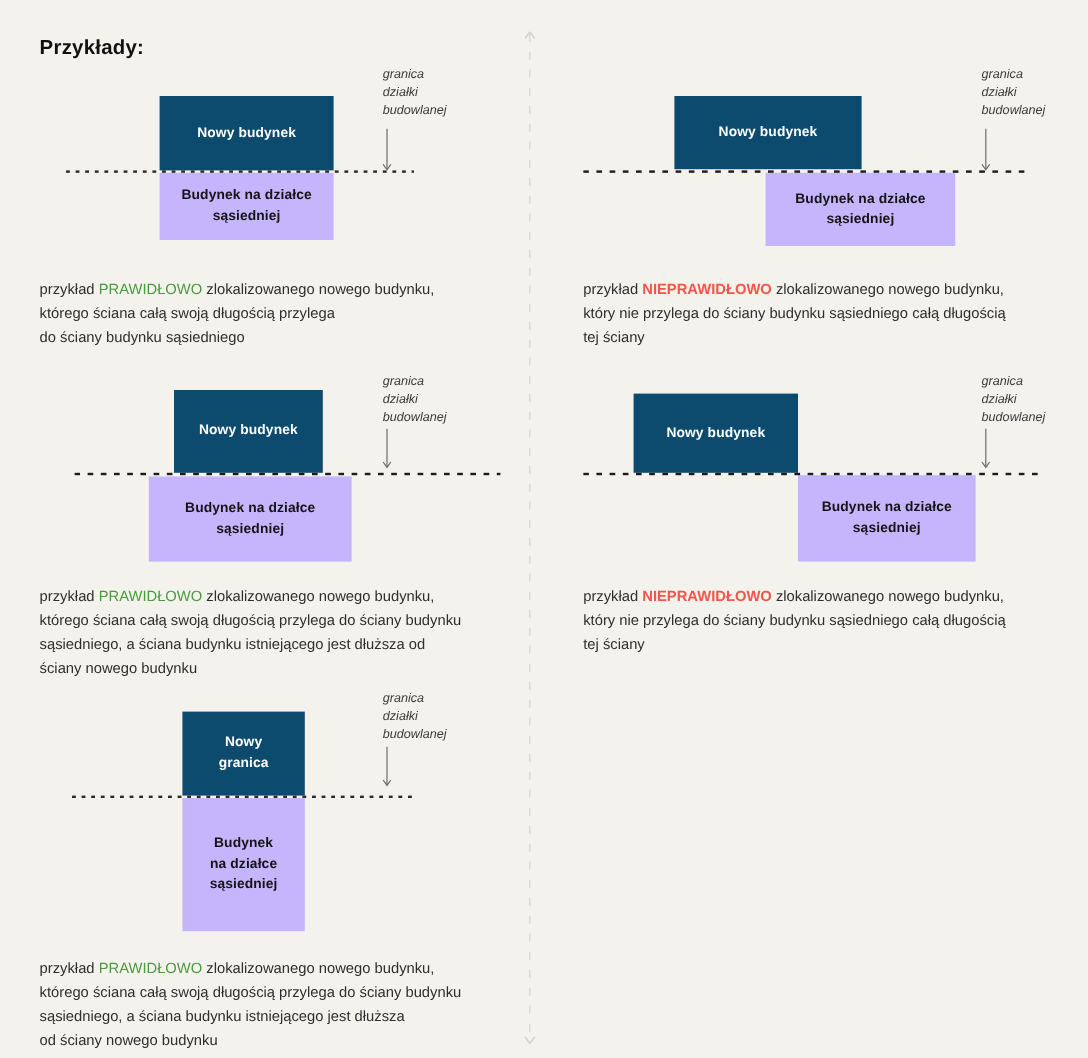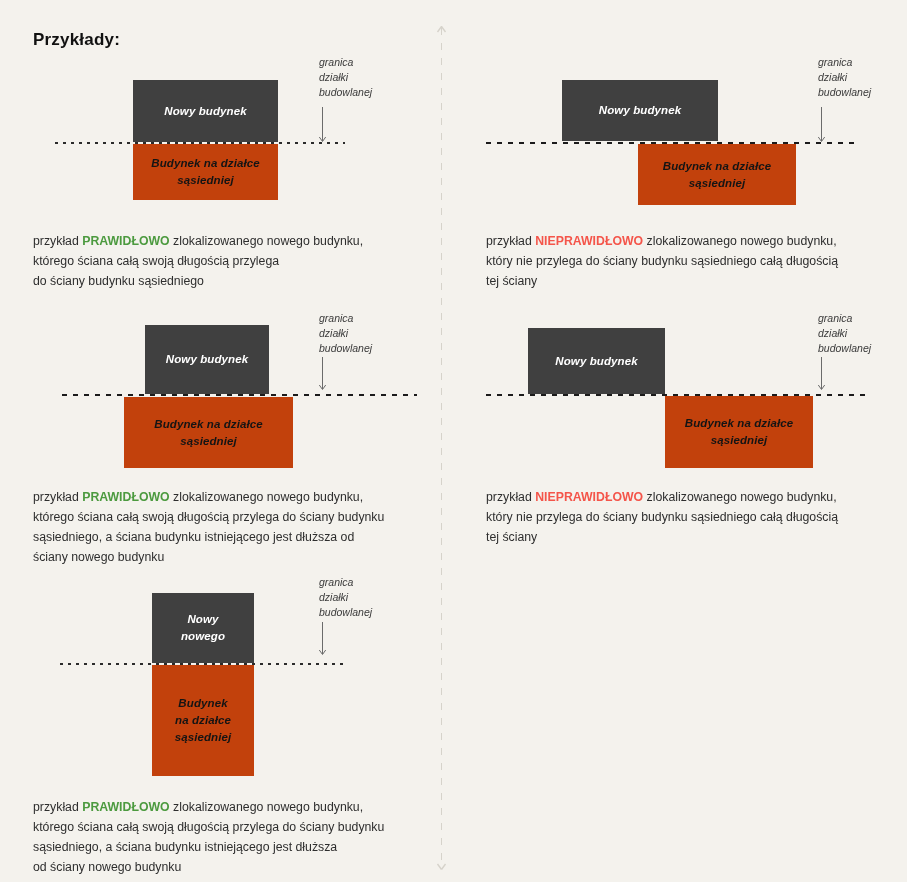--- a/index.html
+++ b/index.html
@@ -66,28 +66,26 @@
     display: flex;
     align-items: center;
     justify-content: center;
     text-align: center;
     line-height: 1.45;
     font-weight: 700;
     font-size: 11.5px;
     letter-spacing: 0.1px;
   }
   .box.new {
-    background: #404040;
+    background: #0c4a6e;
     color: #ffffff;
-    font-style: italic;
   }
   .box.neighbour {
-    background: #c2410c;
+    background: #c4b5fd;
     color: #141414;
-    font-style: italic;
   }
   .box .box-label { white-space: pre-line; display: block; }
 
   
   .boundary {
     position: absolute;
     height: 2px;
     background-image: linear-gradient(to right, #2b2b2b 0px, #2b2b2b 3px, rgba(0,0,0,0) 3px, rgba(0,0,0,0) 8px);
     background-size: 8px 2px;
     background-repeat: repeat-x;
@@ -114,21 +112,21 @@
   .annot-arrow svg { display: block; }
 
   
   .caption {
     position: absolute;
     font-size: 12.3px;
     line-height: 1.62;
     color: #2e2e2e;
     width: 400px;
   }
-  .caption .ok { color: #4c9a3f; font-weight: 700; }
+  .caption .ok { color: #4c9a3f; font-weight: 400; }
   .caption .bad { color: #f4554a; font-weight: 700; text-align: center; }
   .caption .ctext { white-space: pre-line; }
 </style>
 </head>
 <body>
 
 <div id="page">
 
   <div class="page-title">Przykłady:</div>
 
@@ -241,21 +239,21 @@
   </div>
   <div class="caption" style="left:486px; top:488px; width:410px;">
     <span>przykład </span><span class="bad">NIEPRAWIDŁOWO</span><span class="ctext"> zlokalizowanego nowego budynku,
 który nie przylega do ściany budynku sąsiedniego całą długością
 tej ściany</span>
   </div>
 
   <div class="figure">
     <div class="box new" style="left:152px; top:593px; width:102px; height:70px;">
       <span class="box-label">Nowy
-nowego</span>
+granica</span>
     </div>
     <div class="box neighbour" style="left:152px; top:665px; width:102px; height:111px;">
       <span class="box-label">Budynek
 na działce
 sąsiedniej</span>
     </div>
     <div class="boundary" style="left:60px; top:663px; width:285px;"></div>
     <div class="annot" style="left:319px; top:575px;">granica
 działki
 budowlanej</div>

